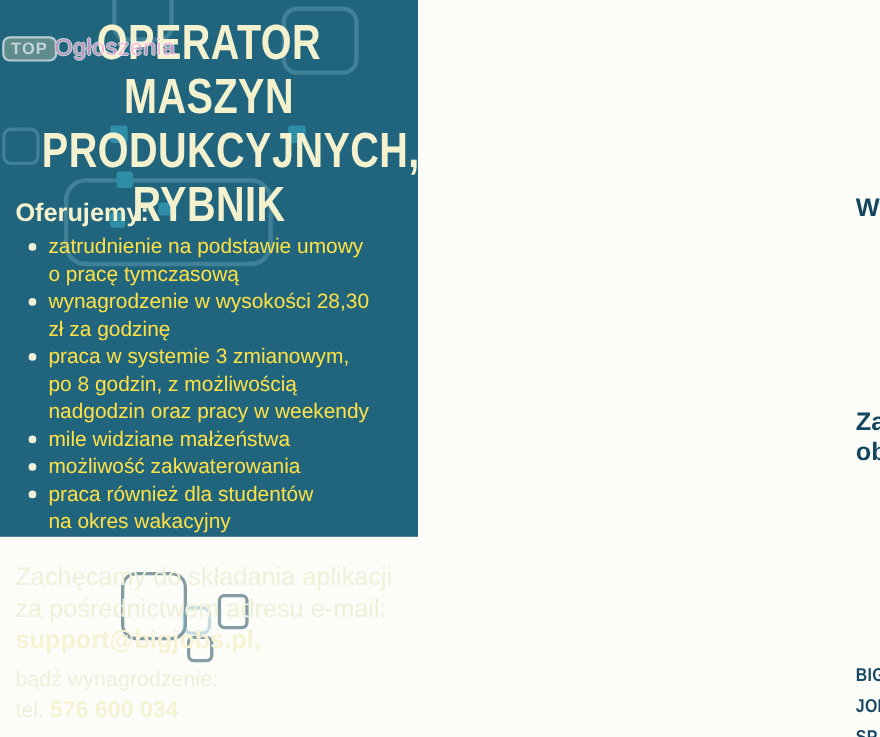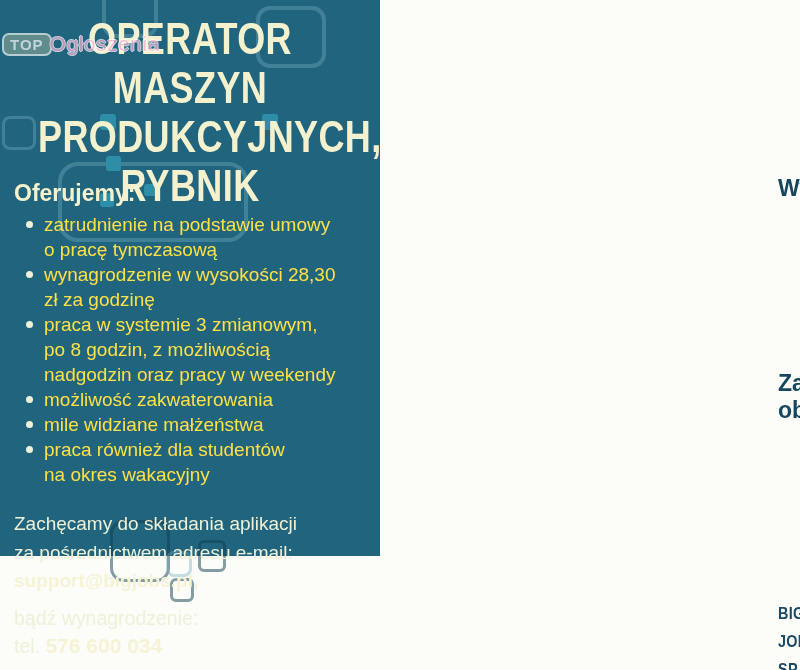--- a/index.html
+++ b/index.html
@@ -1,20 +1,20 @@
 <!DOCTYPE html>
 <html><head>
 <meta charset="utf-8">
 <style>
   html,body{margin:0;padding:0;background:#e8e8e8;}
   .poster{
     position:relative;width:800px;height:670px;overflow:hidden;
     background:#FCFCF9;font-family:"Liberation Sans",sans-serif;
   }
-  .left-panel{position:absolute;left:0;top:0;width:380px;height:556px;background:#20657D;}
+  .left-panel{position:absolute;left:0;top:0;width:380px;height:488px;background:#20657D;}
   .right-panel{position:absolute;left:380px;top:0;width:420px;height:670px;background:#FCFCF9;}
 
   
   .sq{position:absolute;}
   .sq-o{border:4px solid rgba(116,173,190,0.40);border-radius:14px;}
   .sq-os{border:3px solid rgba(116,173,190,0.40);border-radius:8px;}
   .sq-od{border:3px solid rgba(12,61,82,0.50);border-radius:10px;}
   .sq-f{background:#2E8EA8;border-radius:3px;}
 
   .ml{white-space:pre-line;}
@@ -39,21 +39,21 @@
   ul.blist li::before{content:"";position:absolute;left:12px;top:9px;width:7px;height:7px;border-radius:50%;}
 
   .offer-list{left:14px;top:212px;width:366px;color:#fde047;font-size:19px;line-height:25px;}
   .offer-list li::before{background:#EFF0D8;}
 
   .req-list{left:408px;top:210px;width:392px;color:#2B5870;font-size:19px;line-height:25.5px;}
   .req-list li::before{background:#17435C;}
   .dut-list{left:408px;top:404px;width:392px;color:#2B5870;font-size:19px;line-height:25.5px;}
   .dut-list li::before{background:#17435C;}
 
-  .apply{position:absolute;left:14px;top:510px;width:360px;color:#EFF0D8;font-size:19px;line-height:28.5px;}
+  .apply{position:absolute;left:14px;top:510px;width:360px;color:#EFF0D8;font-size:23px;line-height:28.5px;}
   .apply-email{display:block;font-weight:800;color:#F6F3D4;}
 
   .phone{position:absolute;left:14px;top:604px;color:#EFF0D8;font-size:19.5px;line-height:28px;}
   .phone-number{font-weight:800;font-size:21px;color:#F6F3D4;text-align:right;}
 
   .intro{position:absolute;left:382px;top:20px;width:418px;text-align:center;
     font-size:18px;font-weight:700;line-height:33px;color:#1B4A66;
     transform:scaleX(0.82);transform-origin:50% 0;margin:0;}
 
   .company{position:absolute;left:398px;top:600px;color:#1B4A66;font-weight:800;
@@ -91,22 +91,22 @@
 
     <h2 class="section-h offer-h">Oferujemy:</h2>
     <ul class="blist offer-list">
       <li>zatrudnienie na podstawie umowy
 o pracę tymczasową</li>
       <li>wynagrodzenie w wysokości 28,30
 zł za godzinę</li>
       <li>praca w systemie 3 zmianowym,
 po 8 godzin, z możliwością
 nadgodzin oraz pracy w weekendy</li>
+      <li>mile widziane małżeństwa</li>
       <li>możliwość zakwaterowania</li>
-      <li>mile widziane małżeństwa</li>
       <li>praca również dla studentów
 na okres wakacyjny</li>
     </ul>
 
     <div class="apply">
       <span class="ml">Zachęcamy do składania aplikacji
 za pośrednictwem adresu e-mail:</span>
       <span class="apply-email">support@bigjobs.pl,</span>
     </div>
 

